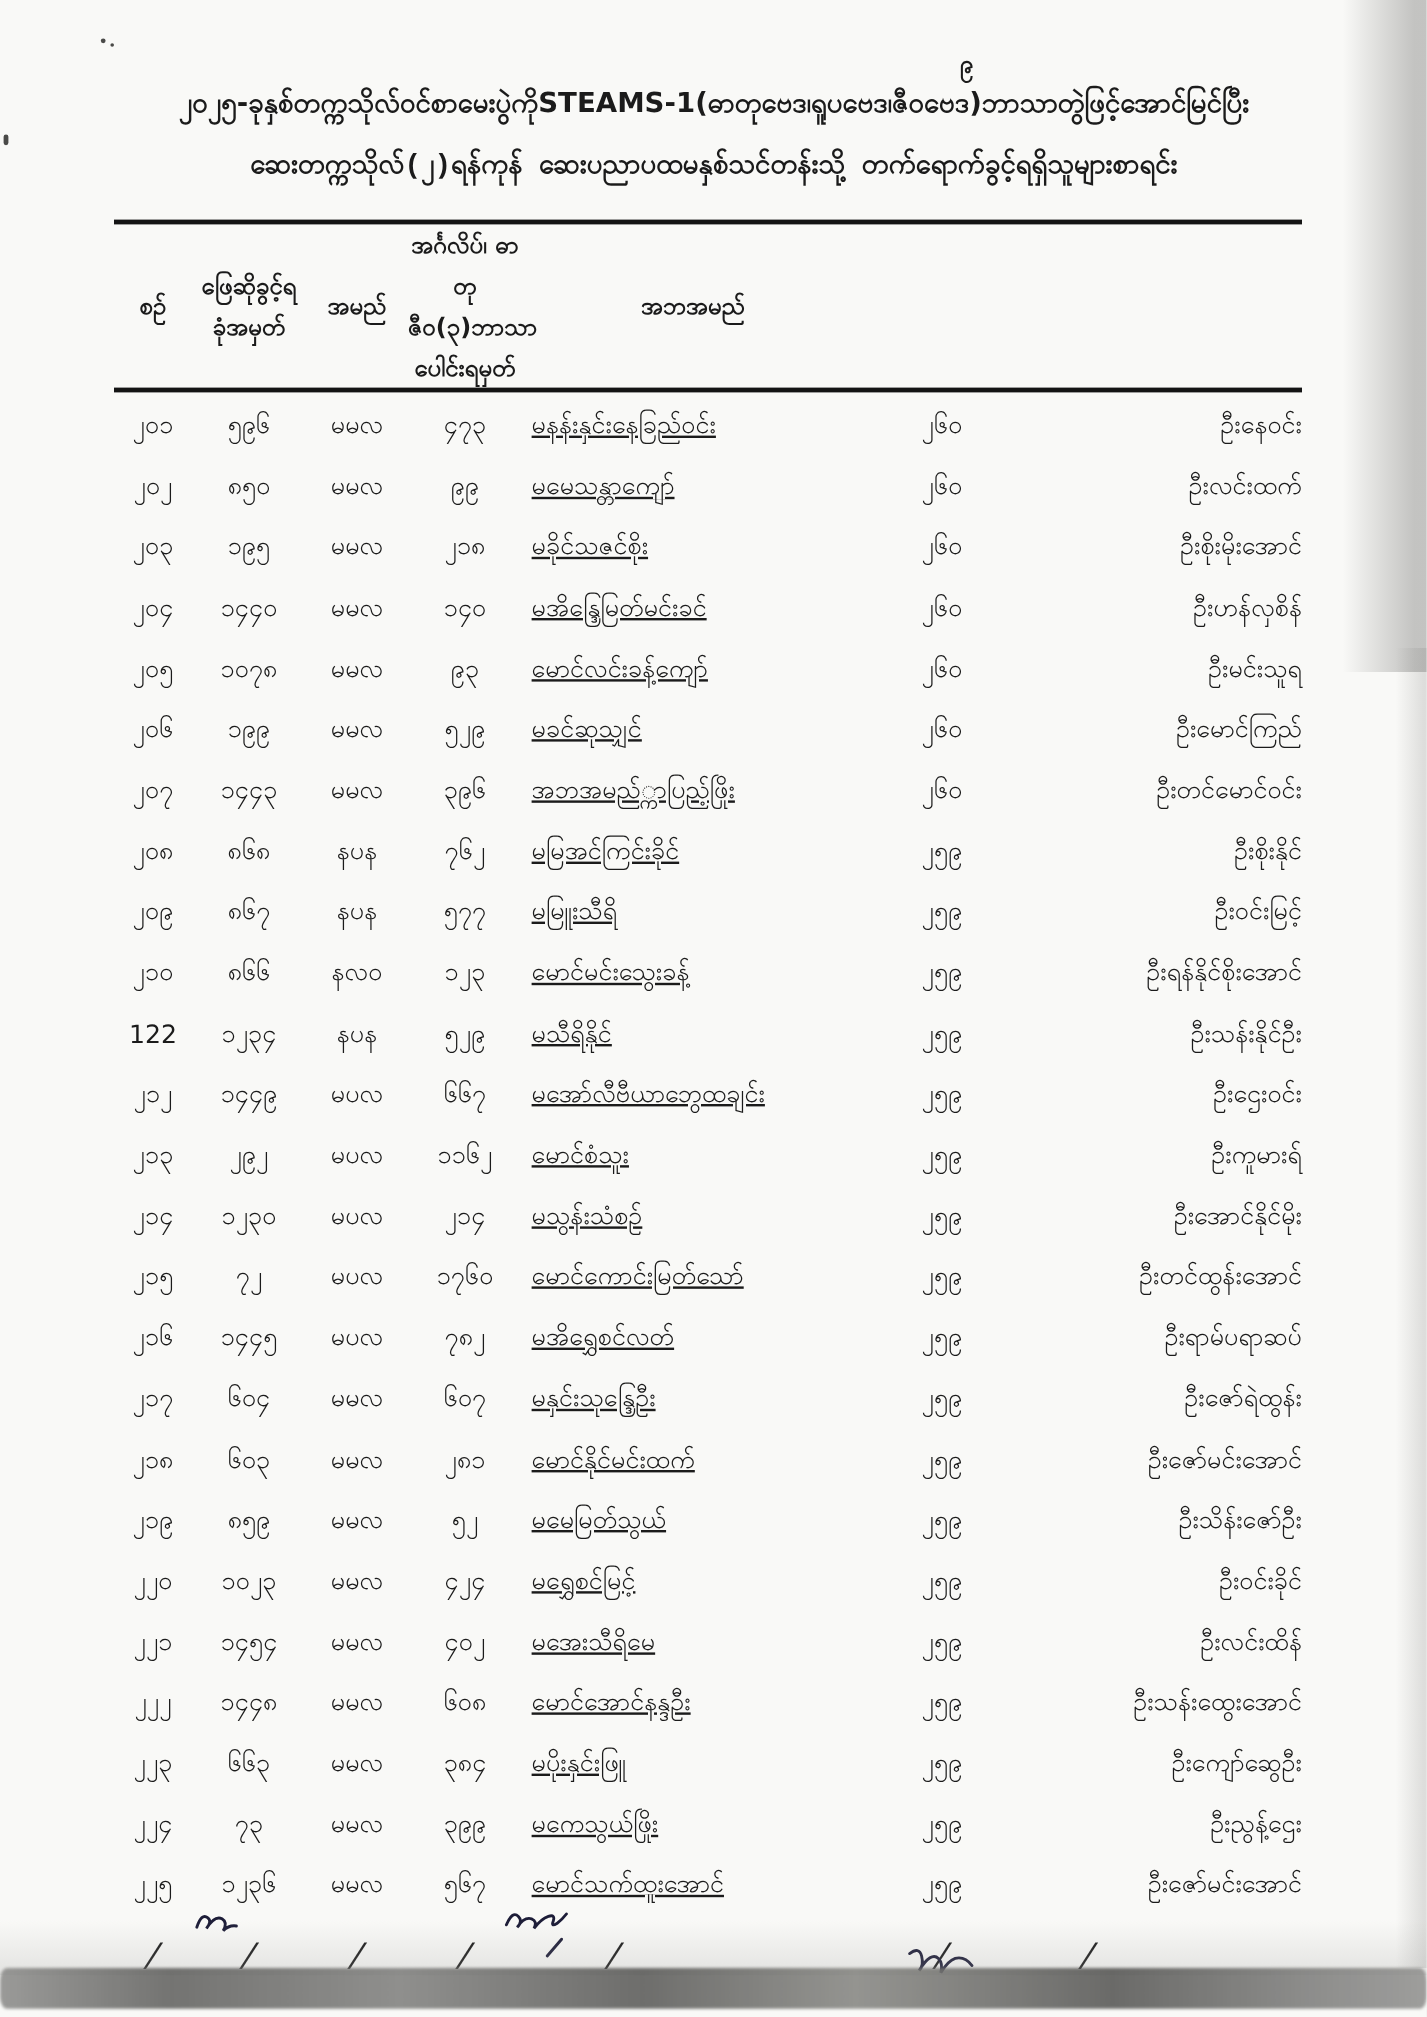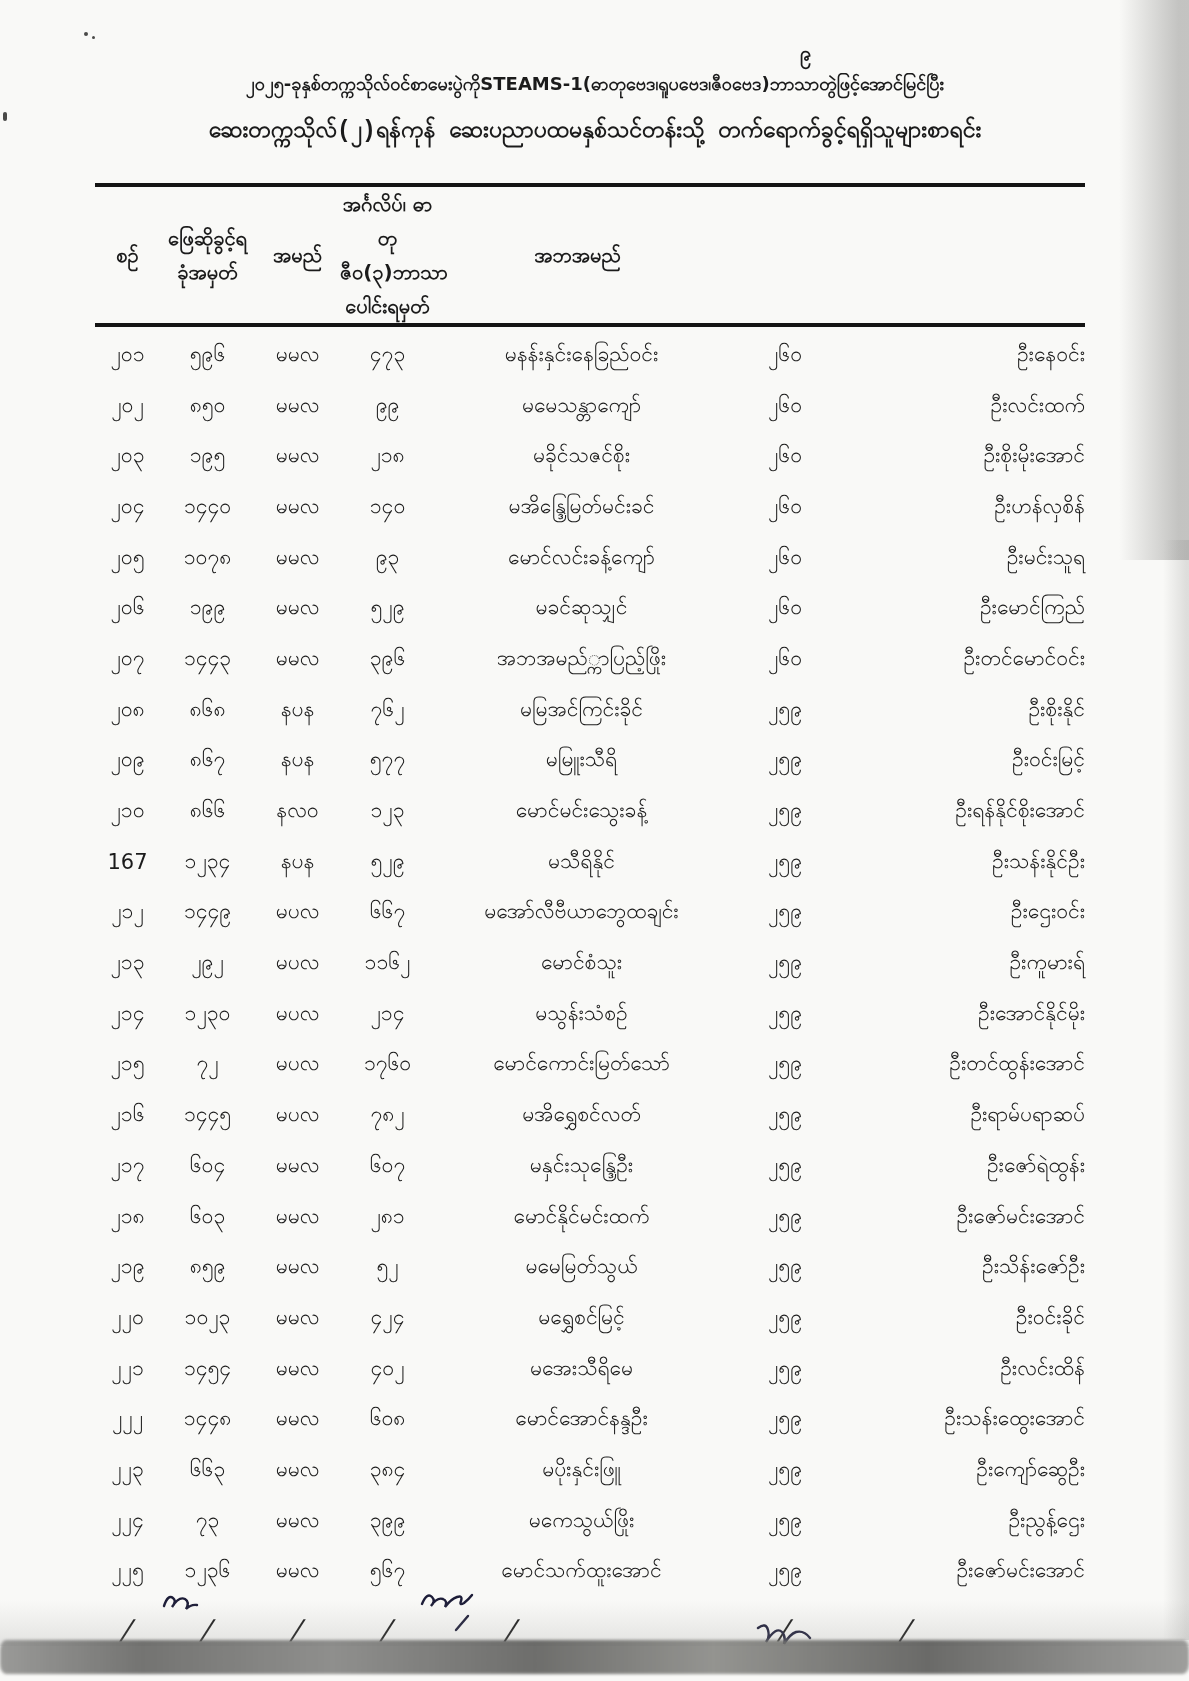--- a/index.html
+++ b/index.html
@@ -14,21 +14,21 @@
   }
   
   .page-number{
     position:absolute;left:800px;top:40px;
     font-size:20px;font-weight:700;
   }
   .doc-title{
     position:absolute;left:60px;top:72px;width:1070px;
     text-align:center;font-weight:700;
   }
-  .doc-title .t1{font-size:18px;line-height:1.3;}
+  .doc-title .t1{font-size:23px;line-height:1.3;}
   .doc-title .t2{font-size:23px;line-height:1.3;margin-top:22px;font-family:Liberation Mono, monospace;}
   
   .tbl{position:absolute;left:95px;top:183px;width:990px;}
   .thead{
     display:grid;
     grid-template-columns:65px 95px 85px 95px 285px 130px 235px;
     border-top:4px solid #141414;
     border-bottom:4px solid #141414;
     min-height:112px;
     align-items:center;
@@ -40,21 +40,21 @@
   .h-exam{grid-column:3 / span 2;}
   .tbody{
     display:grid;
     grid-template-columns:65px 95px 85px 95px 285px 130px 235px;
     grid-auto-rows:50.7px;
     align-items:center;
     font-size:21px;
     margin-top:3px;
   }
   .tbody .c{text-align:center;}
-  .tbody .c5{text-align:center;padding-left:8px;}
+  .tbody .c5{text-align:left;padding-left:8px;text-decoration:underline;}
   .tbody .c7{text-align:right;padding-left:14px;}
   .slashrow{
     display:grid;
     grid-template-columns:65px 95px 85px 95px 285px 130px 235px;
     height:44px;align-items:center;margin-top:10px;
     font-size:27px;font-weight:500;
   }
   .slashrow .s{text-align:center;font-style:italic;transform:skewX(-8deg);}
   .slashrow .s5{text-align:left;padding-left:72px;}
   .slashrow .s7{text-align:left;padding-left:52px;}
@@ -208,21 +208,21 @@
       <div class="c c1">၂၁၀</div>
       <div class="c c2">၈၆၆</div>
       <div class="c c3">နလဝ</div>
       <div class="c c4">၁၂၃</div>
       <div class="c c5">မောင်မင်းသွေးခန့်</div>
       <div class="c c6">၂၅၉</div>
       <div class="c c7">ဦးရန်နိုင်စိုးအောင်</div>
     </div>
 
     <div style="display:contents;">
-      <div class="c c1">167</div>
+      <div class="c c1">122</div>
       <div class="c c2">၁၂၃၄</div>
       <div class="c c3">နပန</div>
       <div class="c c4">၅၂၉</div>
       <div class="c c5">မသီရိနိုင်</div>
       <div class="c c6">၂၅၉</div>
       <div class="c c7">ဦးသန်းနိုင်ဦး</div>
     </div>
 
     <div style="display:contents;">
       <div class="c c1">၂၁၂</div>

